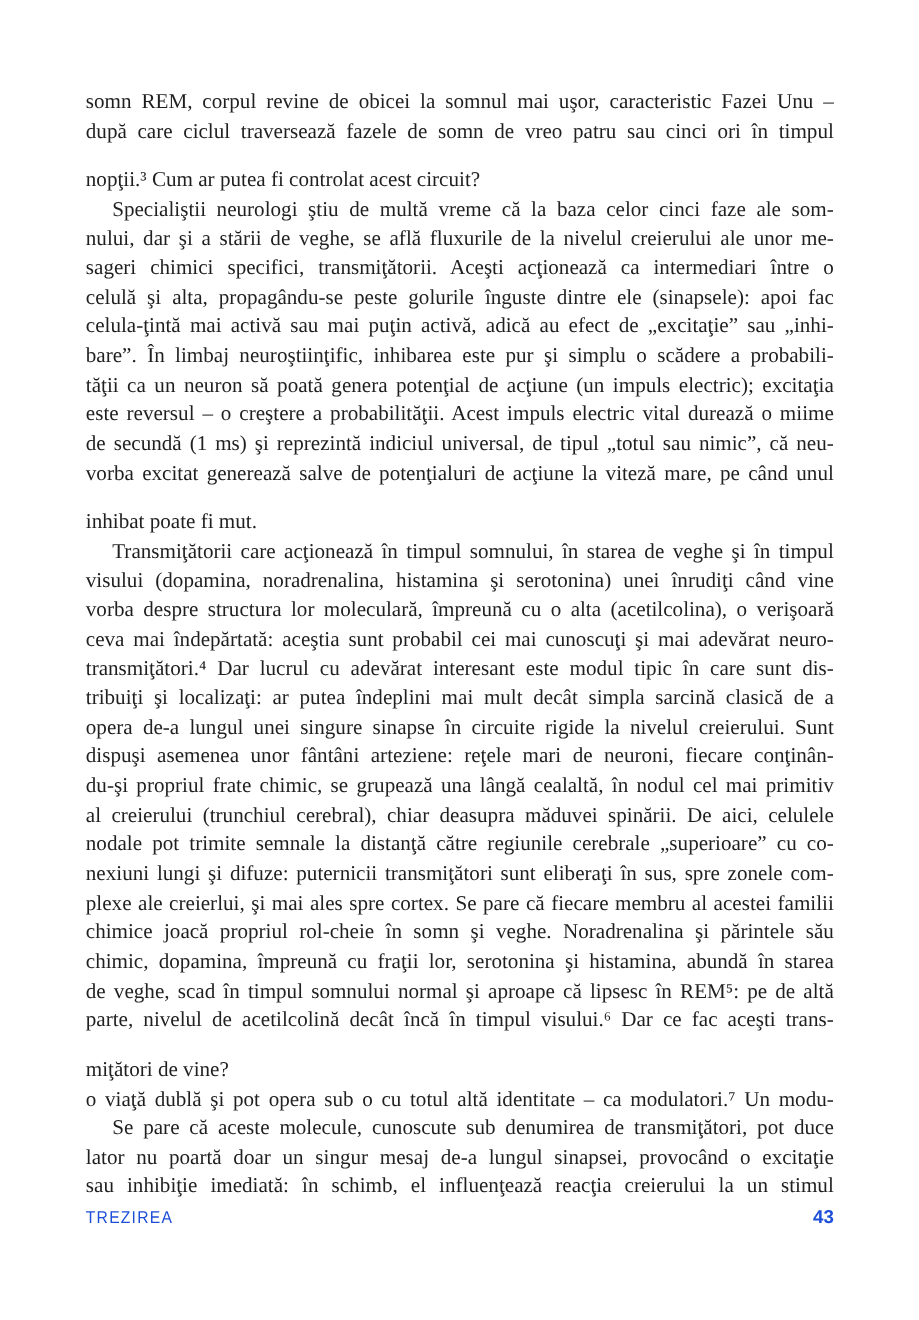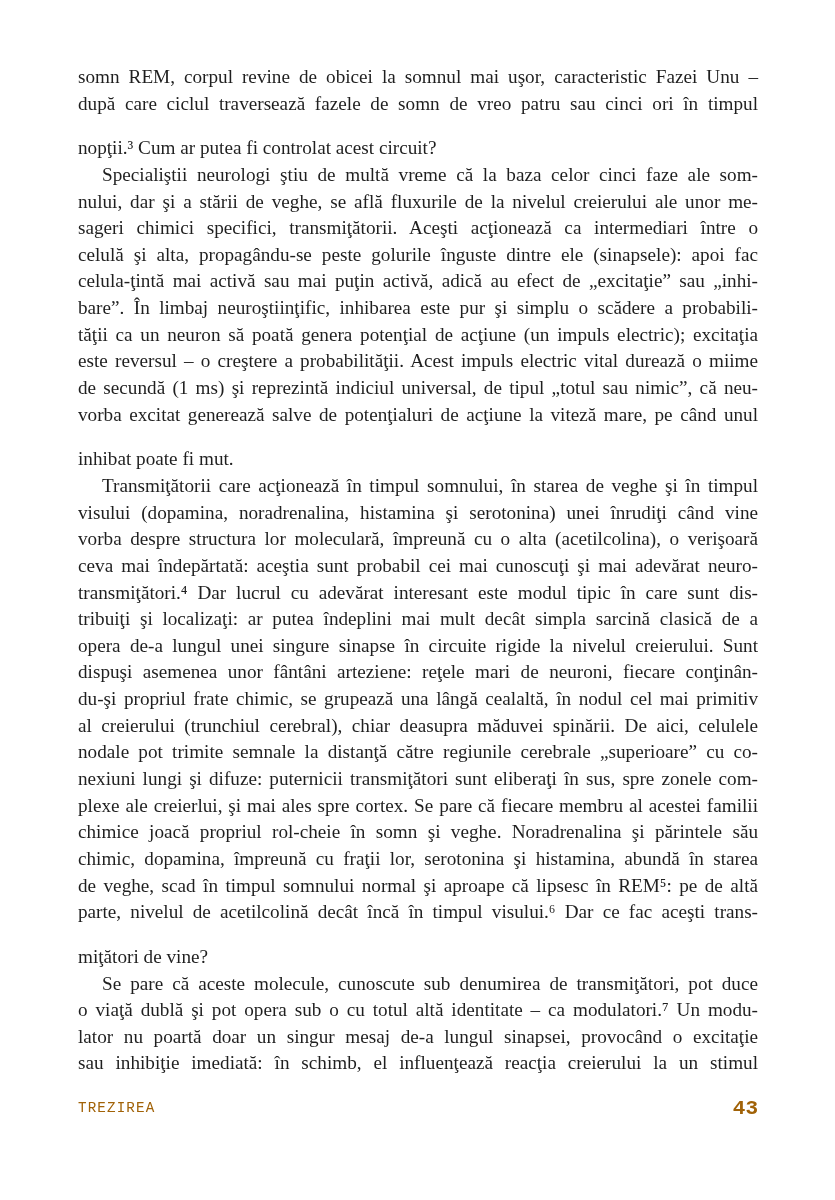--- a/index.html
+++ b/index.html
@@ -9,21 +9,21 @@
     }
     body {
       width: 835px;
       height: 1200px;
       position: relative;
       overflow: hidden;
     }
     .page {
       position: absolute;
       left: 78px;
-      top: 64px;
+      top: 80px;
       width: 680px;
     }
     .body-text {
       font-family: "Liberation Serif", "DejaVu Serif", serif;
       font-size: 19.2px;
       line-height: 26.65px;
       color: #1f1f1f;
       margin: 0;
     }
     .line {
@@ -39,37 +39,37 @@
     }
     .line.indent {
       padding-left: 24px;
     }
     .footer {
       position: absolute;
       left: 78px;
       width: 680px;
       top: 1099px;
       height: 24px;
-      font-family: Liberation Mono, monospace;
-      color: #a16207;
+      font-family: Liberation Sans, sans-serif;
+      color: #1d4ed8;
     }
     .running-head {
       position: absolute;
       left: 0;
       top: 0;
       font-size: 15.5px;
       letter-spacing: 1.2px;
       transform: scaleX(0.92);
       transform-origin: left center;
     }
     .page-number {
       position: absolute;
       right: 0;
       top: -2px;
-      font-size: 21px;
+      font-size: 17px;
       font-weight: bold;
     }
   </style>
 </head>
 <body>
 
 <div class="page">
   <div class="body-text" id="body-text">
       <span class="line">somn REM, corpul revine de obicei la somnul mai uşor, caracteristic Fazei Unu –</span>
       <span class="line">după care ciclul traversează fazele de somn de vreo patru sau cinci ori în timpul</span>
@@ -96,22 +96,22 @@
       <span class="line">du-şi propriul frate chimic, se grupează una lângă cealaltă, în nodul cel mai primitiv</span>
       <span class="line">al creierului (trunchiul cerebral), chiar deasupra măduvei spinării. De aici, celulele</span>
       <span class="line">nodale pot trimite semnale la distanţă către regiunile cerebrale „superioare” cu co-</span>
       <span class="line">nexiuni lungi şi difuze: puternicii transmiţători sunt eliberaţi în sus, spre zonele com-</span>
       <span class="line">plexe ale creierlui, şi mai ales spre cortex. Se pare că fiecare membru al acestei familii</span>
       <span class="line">chimice joacă propriul rol-cheie în somn şi veghe. Noradrenalina şi părintele său</span>
       <span class="line">chimic, dopamina, împreună cu fraţii lor, serotonina şi histamina, abundă în starea</span>
       <span class="line">de veghe, scad în timpul somnului normal şi aproape că lipsesc în REM⁵: pe de altă</span>
       <span class="line">parte, nivelul de acetilcolină decât încă în timpul visului.⁶ Dar ce fac aceşti trans-</span>
       <span class="line last">miţători de vine?</span>
+      <span class="line">o viaţă dublă şi pot opera sub o cu totul altă identitate – ca modulatori.⁷ Un modu-</span>
       <span class="line indent">Se pare că aceste molecule, cunoscute sub denumirea de transmiţători, pot duce</span>
-      <span class="line">o viaţă dublă şi pot opera sub o cu totul altă identitate – ca modulatori.⁷ Un modu-</span>
       <span class="line">lator nu poartă doar un singur mesaj de-a lungul sinapsei, provocând o excitaţie</span>
       <span class="line">sau inhibiţie imediată: în schimb, el influenţează reacţia creierului la un stimul</span>
     </div>
 </div>
 
 <div class="footer">
   <span class="running-head">TREZIREA</span>
   <span class="page-number">43</span>
 </div>
 

